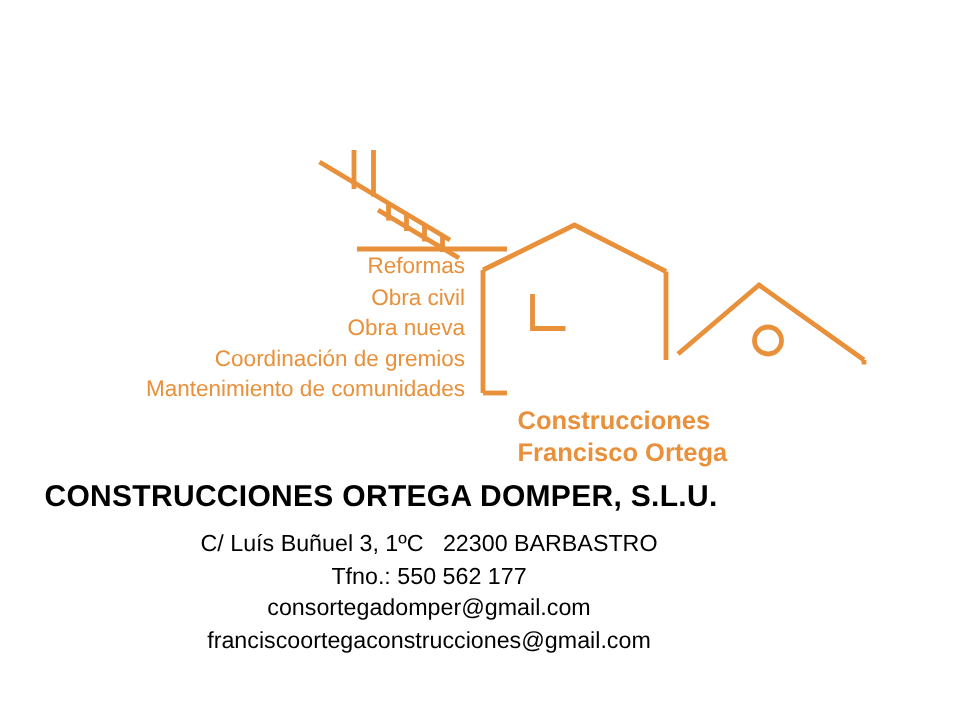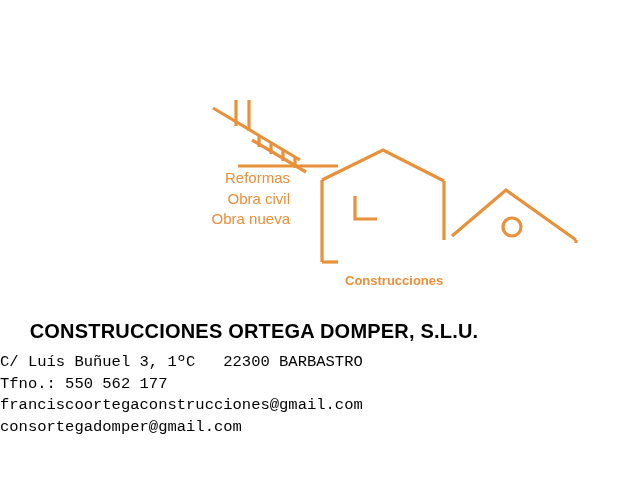--- a/index.html
+++ b/index.html
@@ -24,40 +24,40 @@
     position: absolute;
     left: 0;
     top: 0;
     width: 640px;
     height: 480px;
     pointer-events: none;
   }
   
   #services {
     position: absolute;
-    left: 28px;
+    left: 48px;
     top: 168px;
     width: 262px;
     text-align: right;
     color: #e8903a;
     font-size: 15px;
     line-height: 20.5px;
     font-family: "Liberation Sans", sans-serif;
   }
   #services div {
     white-space: nowrap;
   }
   
   #brand {
     position: absolute;
     left: 345px;
     top: 270px;
     color: #e8903a;
     font-weight: bold;
-    font-size: 13px;
+    font-size: 17px;
     line-height: 21px;
     text-align: left;
   }
   
   #company-name {
     position: absolute;
     left: 0;
     top: 320px;
     width: 508px;
     text-align: center;
@@ -65,24 +65,24 @@
     font-weight: bold;
     font-size: 20px;
     letter-spacing: 0.2px;
   }
   
   #contact {
     position: absolute;
     left: 0;
     top: 352px;
     width: 572px;
+    text-align: center;
     color: #000000;
     font-size: 15.5px;
     line-height: 21.5px;
-    font-family: Liberation Mono, monospace;
   }
   #contact .line {
     white-space: pre;
   }
 </style>
 </head>
 <body>
 
 <div id="card">
 
@@ -115,28 +115,31 @@
       <circle cx="512" cy="227" r="9"></circle>
 
       <path d="M322 262 L338 262"></path>
     </g>
   </svg>
 
   <div id="services">
     <div>Reformas</div>
     <div>Obra civil</div>
     <div>Obra nueva</div>
+    <div>Coordinación de gremios</div>
+    <div>Mantenimiento de comunidades</div>
   </div>
 
   <div id="brand">
     <div>Construcciones</div>
+    <div>Francisco Ortega</div>
   </div>
 
   <div id="company-name">CONSTRUCCIONES ORTEGA DOMPER, S.L.U.</div>
 
   <div id="contact">
     <div class="line">C/ Luís Buñuel 3, 1ºC   22300 BARBASTRO</div>
     <div class="line">Tfno.: 550 562 177</div>
+    <div class="line">consortegadomper@gmail.com</div>
     <div class="line">franciscoortegaconstrucciones@gmail.com</div>
-    <div class="line">consortegadomper@gmail.com</div>
   </div>
 
 </div>
 
 </body></html>

